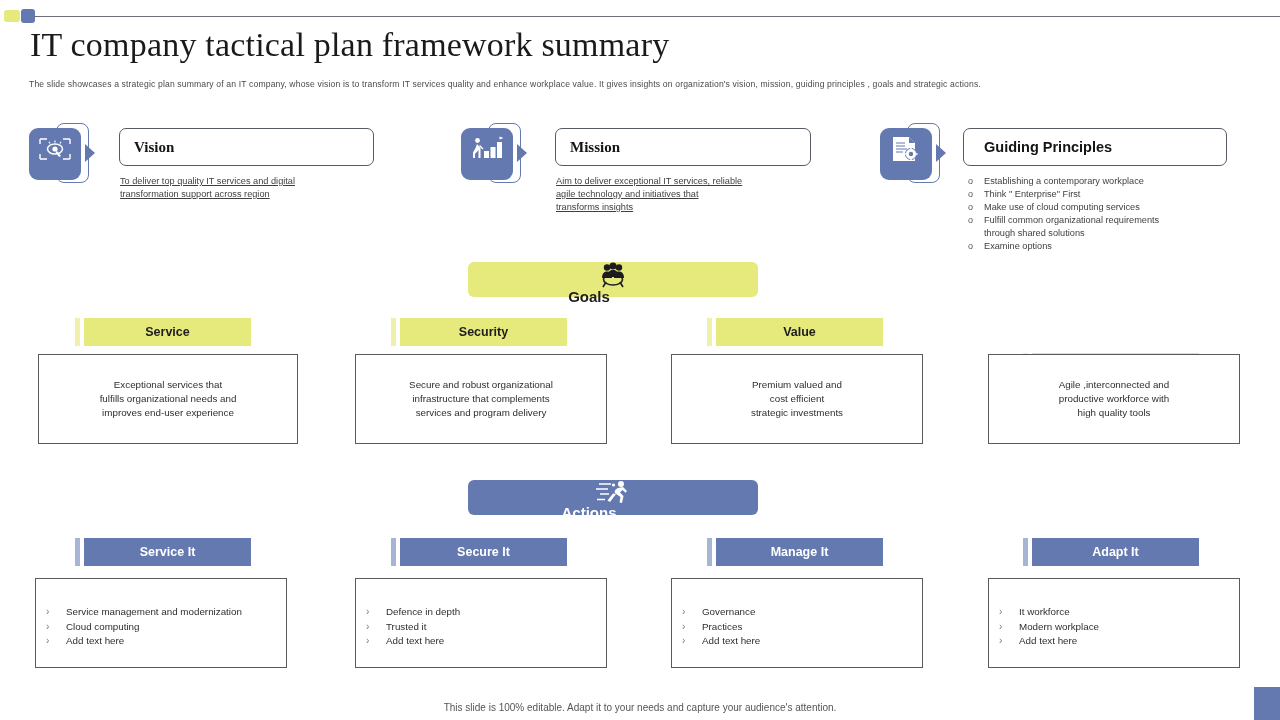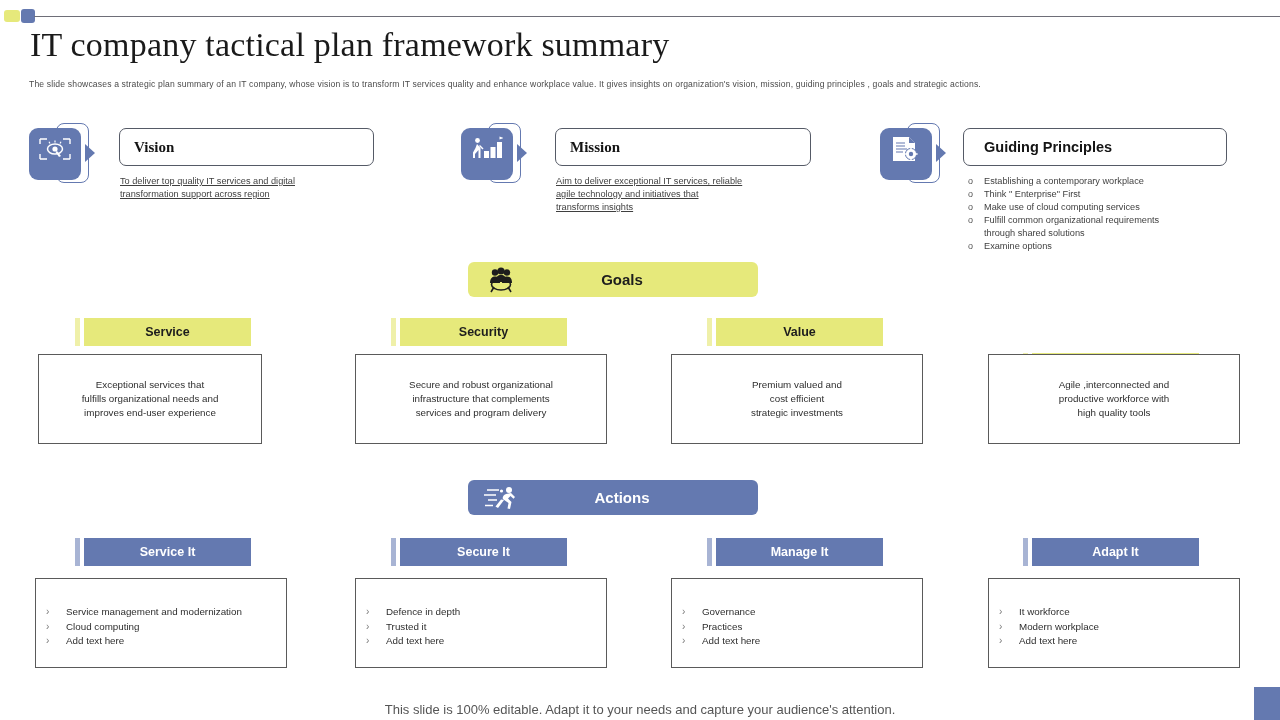--- a/index.html
+++ b/index.html
@@ -140,20 +140,21 @@
   .principles .pr-text { white-space: nowrap; }
   .principles .pr-cont { padding-left: 16px; white-space: nowrap; }
 
   
   .banner {
     position: absolute;
     width: 290px; height: 35px;
     border-radius: 6px;
     display: flex;
     align-items: center;
+    flex-direction: column;
   }
   .banner .banner-icon {
     width: 66px;
     display: flex;
     align-items: center;
     justify-content: center;
     flex: none;
   }
   .banner .banner-title {
     flex: 1;
@@ -224,21 +225,21 @@
     font-size: 10px;
   }
   .card-action .bul-text { white-space: nowrap; }
 
   
   .footer-note {
     position: absolute;
     left: 0; top: 702px;
     width: 1280px;
     text-align: center;
-    font-size: 13px;
+    font-size: 10px;
     color: #555555;
   }
   .corner-block {
     position: absolute;
     right: 0; bottom: 0;
     width: 26px; height: 33px;
     background: #6479B0;
   }
 </style>
 </head>
@@ -375,21 +376,21 @@
   <span class="tab"></span>
   <span class="gap"></span>
   <span class="bar">Value</span>
 </div>
 <div class="colhead colhead-goal" style="left:1023px; top:318px; width:176px;margin-top:35px;">
   <span class="tab"></span>
   <span class="gap"></span>
   <span class="bar">Agility</span>
 </div>
 
-<div class="card card-goal" style="left:38px; top:354px; width:224px; height:90px;">
+<div class="card card-goal" style="left:38px; top:354px; width:260px; height:90px;">
   <div class="card-text">
     <div>Exceptional services that</div>
     <div>fulfills organizational needs and</div>
     <div>improves end-user experience</div>
   </div>
 </div>
 <div class="card card-goal" style="left:355px; top:354px; width:252px; height:90px;">
   <div class="card-text">
     <div>Secure and robust organizational</div>
     <div>infrastructure that complements</div>

